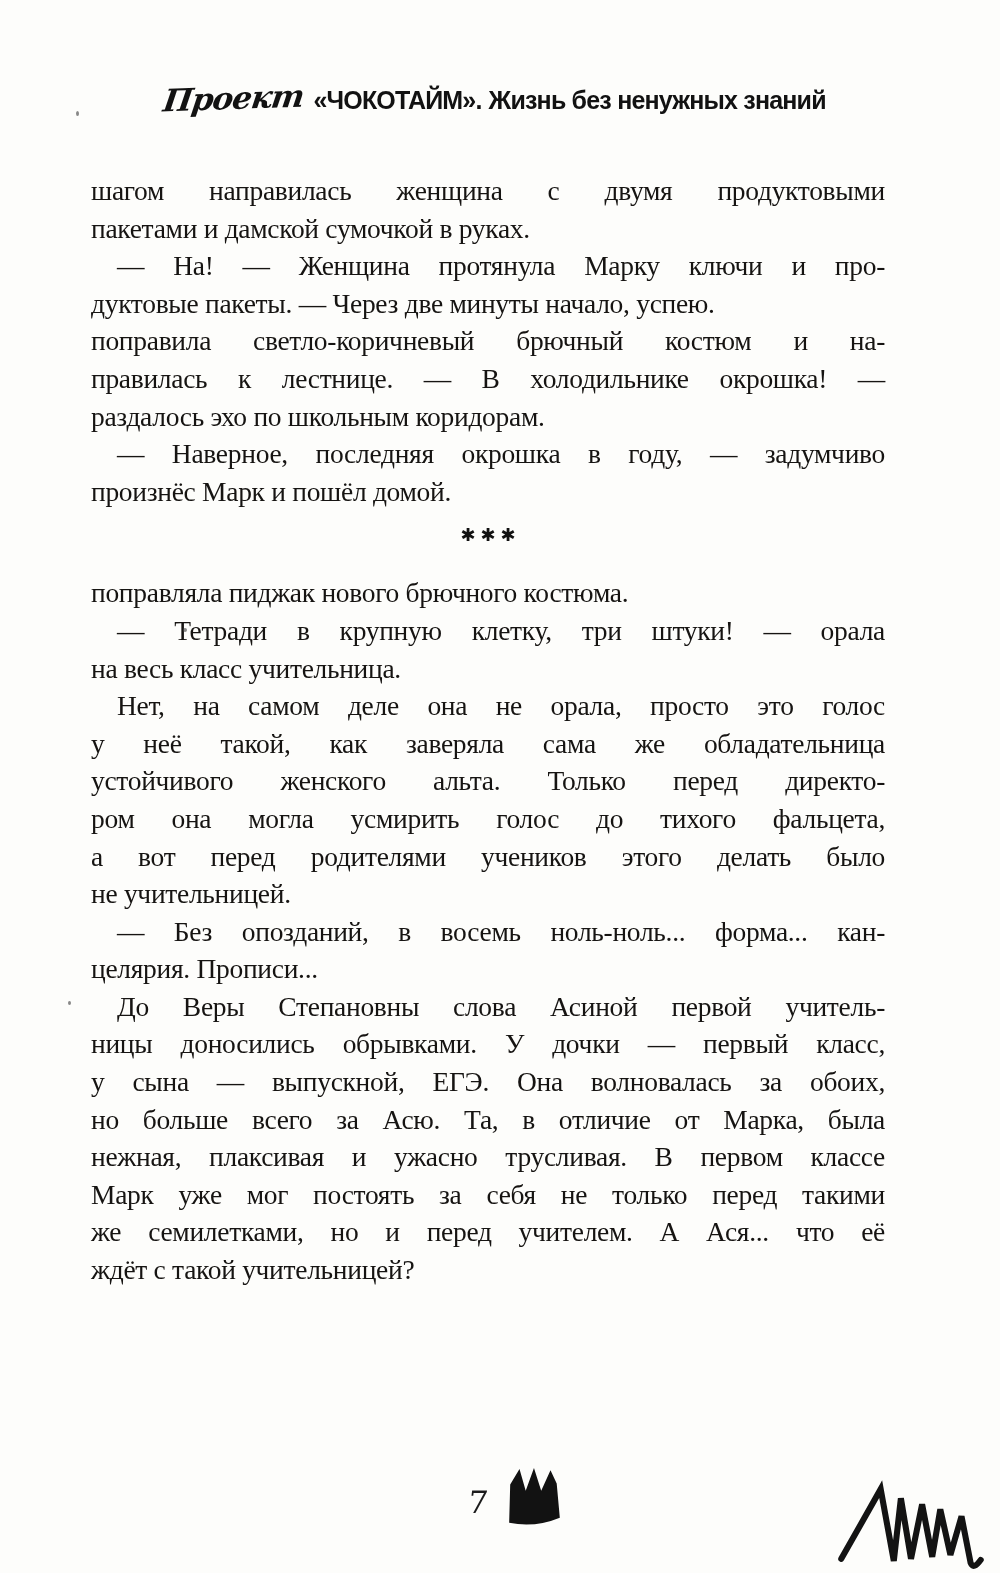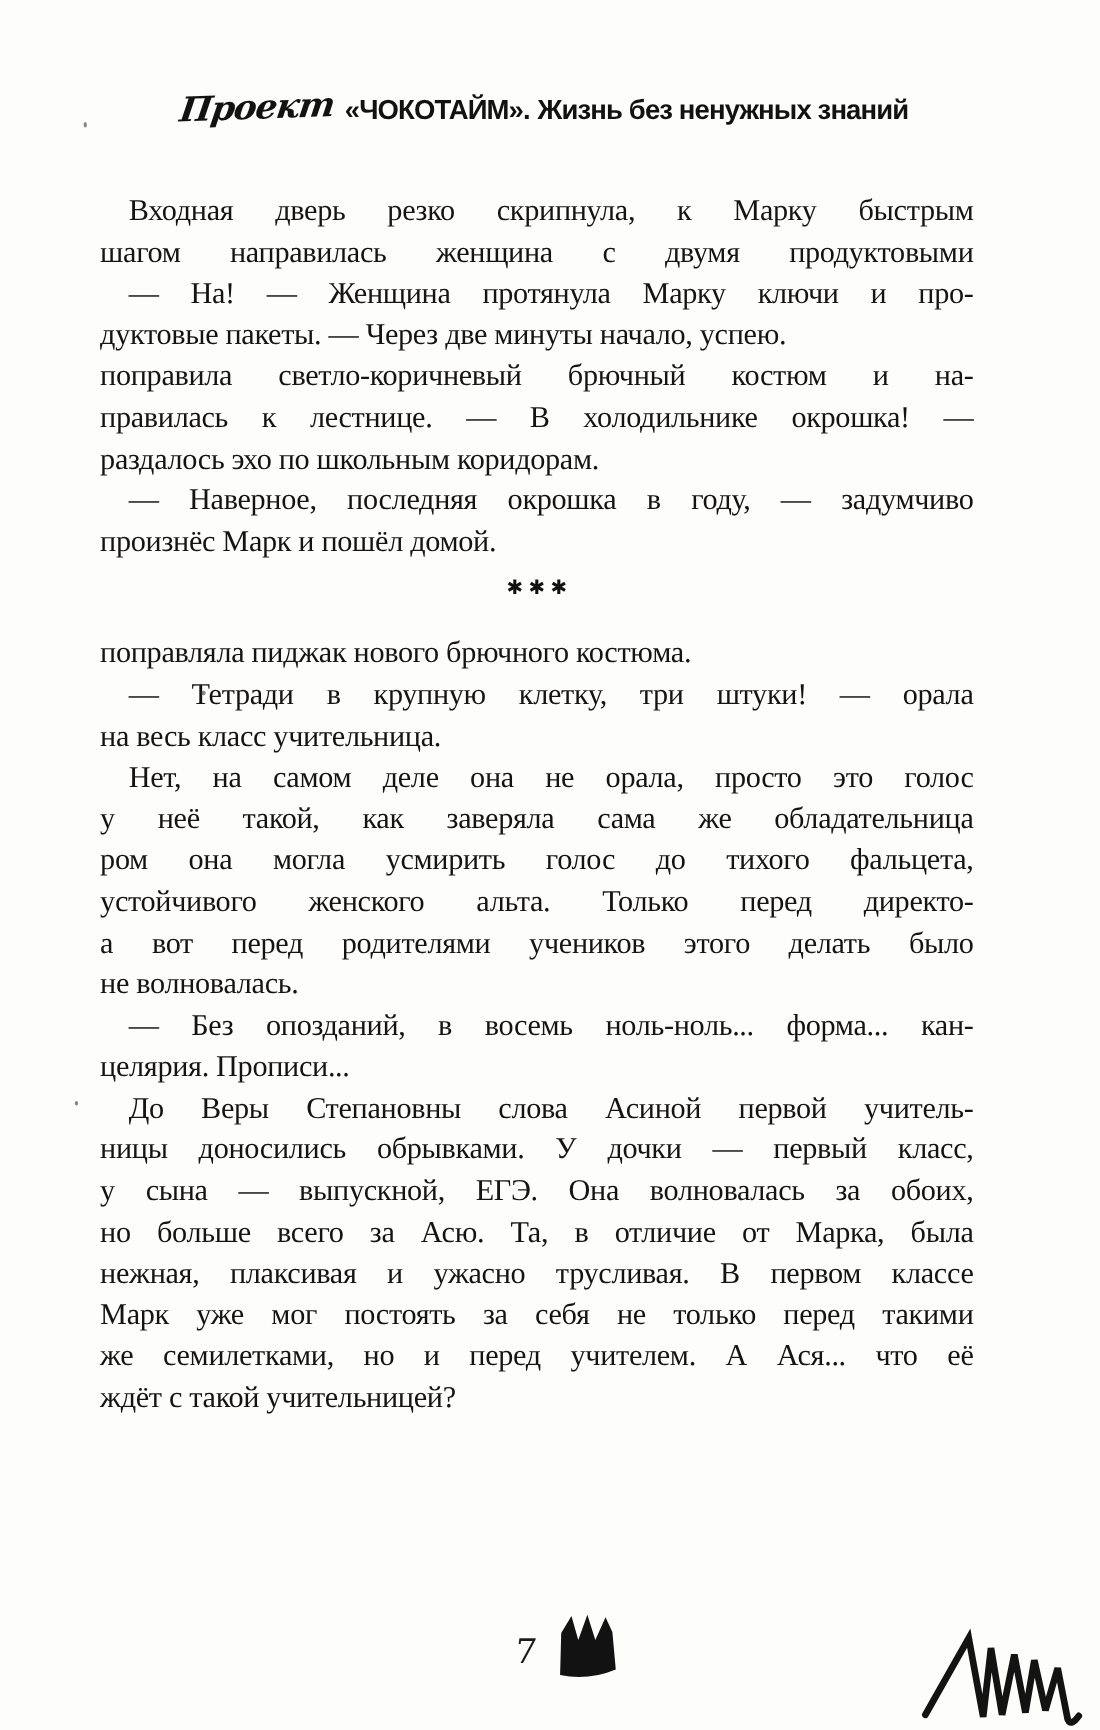--- a/index.html
+++ b/index.html
@@ -71,22 +71,22 @@
 
 <div class="page">
 
   <header class="running-header">
     <span class="h-script">Проект</span><span class="h-bold">«ЧОКОТАЙМ».</span><span class="h-rest">Жизнь без ненужных знаний</span>
   </header>
 
   <main class="text-col">
       <div>
         <div>
-          <div class="line first">Входная дверь резко скрипнула, к Марку быстрым</div>
           <div class="line">шагом направилась женщина с двумя продуктовыми</div>
+          <div class="line end">пакетами и дамской сумочкой в руках.</div>
         </div>
         <div>
           <div class="line first">— На! — Женщина протянула Марку ключи и про-</div>
           <div class="line end">дуктовые пакеты. — Через две минуты начало, успею.</div>
         </div>
         <div>
           <div class="line">поправила светло-коричневый брючный костюм и на-</div>
           <div class="line">правилась к лестнице. — В холодильнике окрошка! —</div>
           <div class="line end">раздалось эхо по школьным коридорам.</div>
         </div>
@@ -100,24 +100,24 @@
         <div>
           <div class="line end">поправляла пиджак нового брючного костюма.</div>
         </div>
         <div>
           <div class="line first">— Тетради в крупную клетку, три штуки! — орала</div>
           <div class="line end">на весь класс учительница.</div>
         </div>
         <div>
           <div class="line first">Нет, на самом деле она не орала, просто это голос</div>
           <div class="line">у неё такой, как заверяла сама же обладательница</div>
+          <div class="line">устойчивого женского альта. Только перед директо-</div>
           <div class="line">ром она могла усмирить голос до тихого фальцета,</div>
-          <div class="line">устойчивого женского альта. Только перед директо-</div>
           <div class="line">а вот перед родителями учеников этого делать было</div>
-          <div class="line end">не волновалась.</div>
+          <div class="line end">не учительницей.</div>
         </div>
         <div>
           <div class="line first">— Без опозданий, в восемь ноль-ноль... форма... кан-</div>
           <div class="line end">целярия. Прописи...</div>
         </div>
         <div>
           <div class="line first">До Веры Степановны слова Асиной первой учитель-</div>
           <div class="line">ницы доносились обрывками. У дочки — первый класс,</div>
           <div class="line">у сына — выпускной, ЕГЭ. Она волновалась за обоих,</div>
           <div class="line">но больше всего за Асю. Та, в отличие от Марка, была</div>

